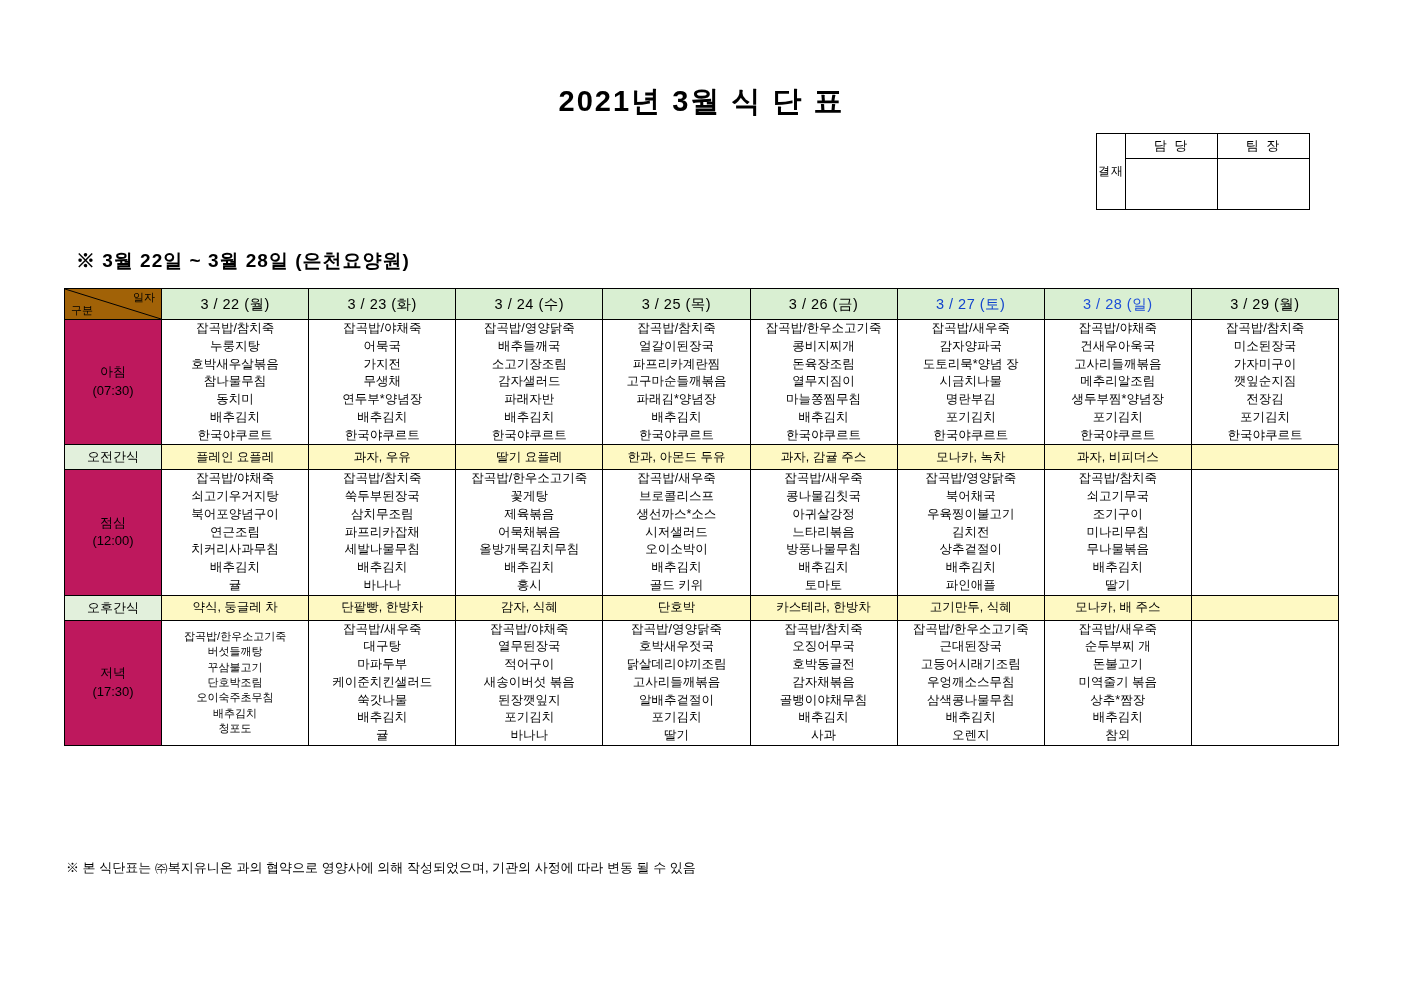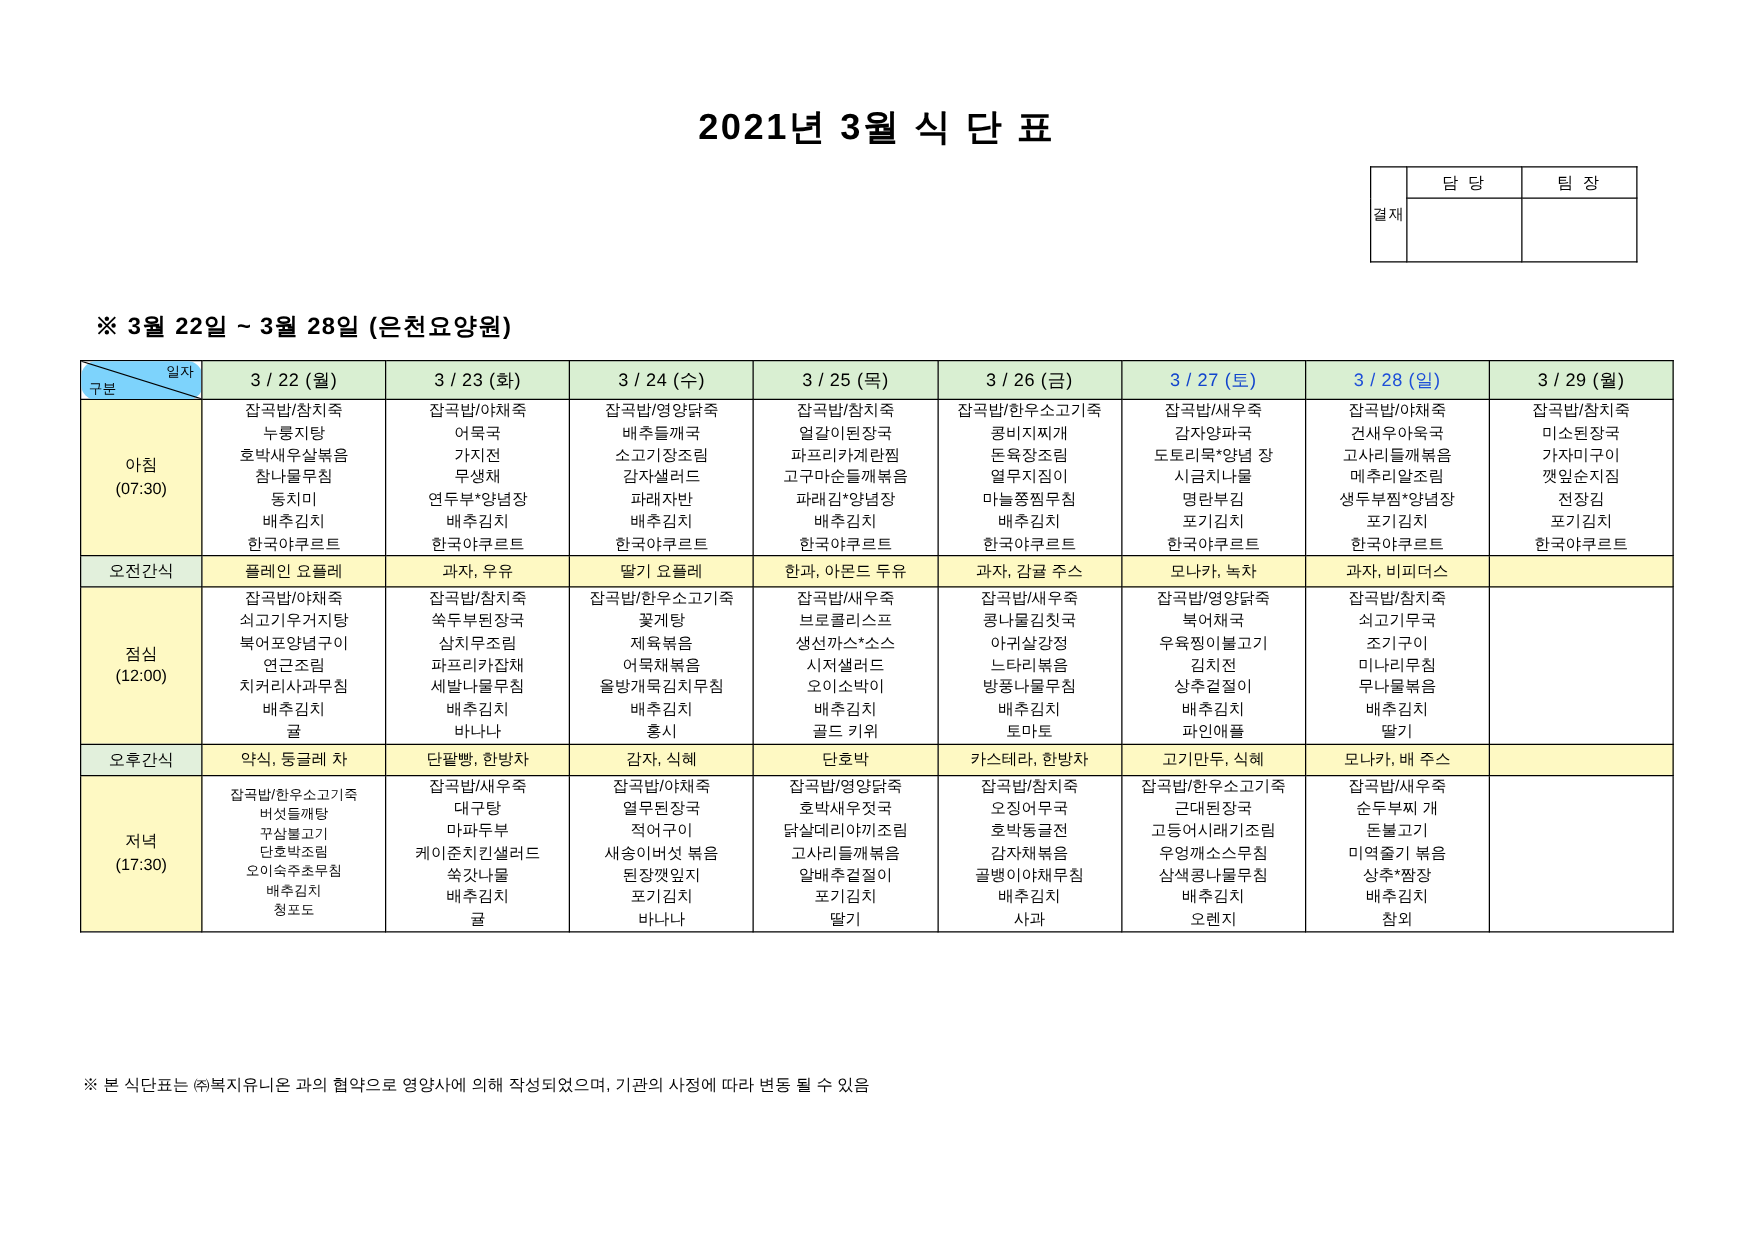--- a/index.html
+++ b/index.html
@@ -90,23 +90,22 @@
     text-align: center;
     font-weight: normal;
   }
 
   .col-label { width: 97px; }
   .col-day { width: 147px; }
 
   
   .hdr-corner {
     height: 30px;
-    background: #7dd3fc;
+    background: #a16207;
     position: relative;
-    border-radius: 12px;
   }
   .hdr-corner .diag {
     position: absolute;
     left: 0; top: 0;
     width: 100%; height: 100%;
   }
   .hdr-corner .t1 {
     position: absolute;
     right: 6px; top: 1px;
     font-size: 11px;
@@ -119,21 +118,21 @@
   .day-head {
     height: 30px;
     background: #d9efd2;
     font-size: 14.5px;
     letter-spacing: 0.5px;
   }
   .day-head.sat { color: #1144cc; margin-top: 36px; }
   .day-head.sun { color: #1d4ed8; }
 
   .meal-label {
-    background: #fef9c3;
+    background: #be185d;
     font-size: 13px;
     line-height: 1.45;
   }
   .snack-label {
     background: #e2f0dc;
     font-size: 13px;
     height: 24px;
   }
 
   .cell {

